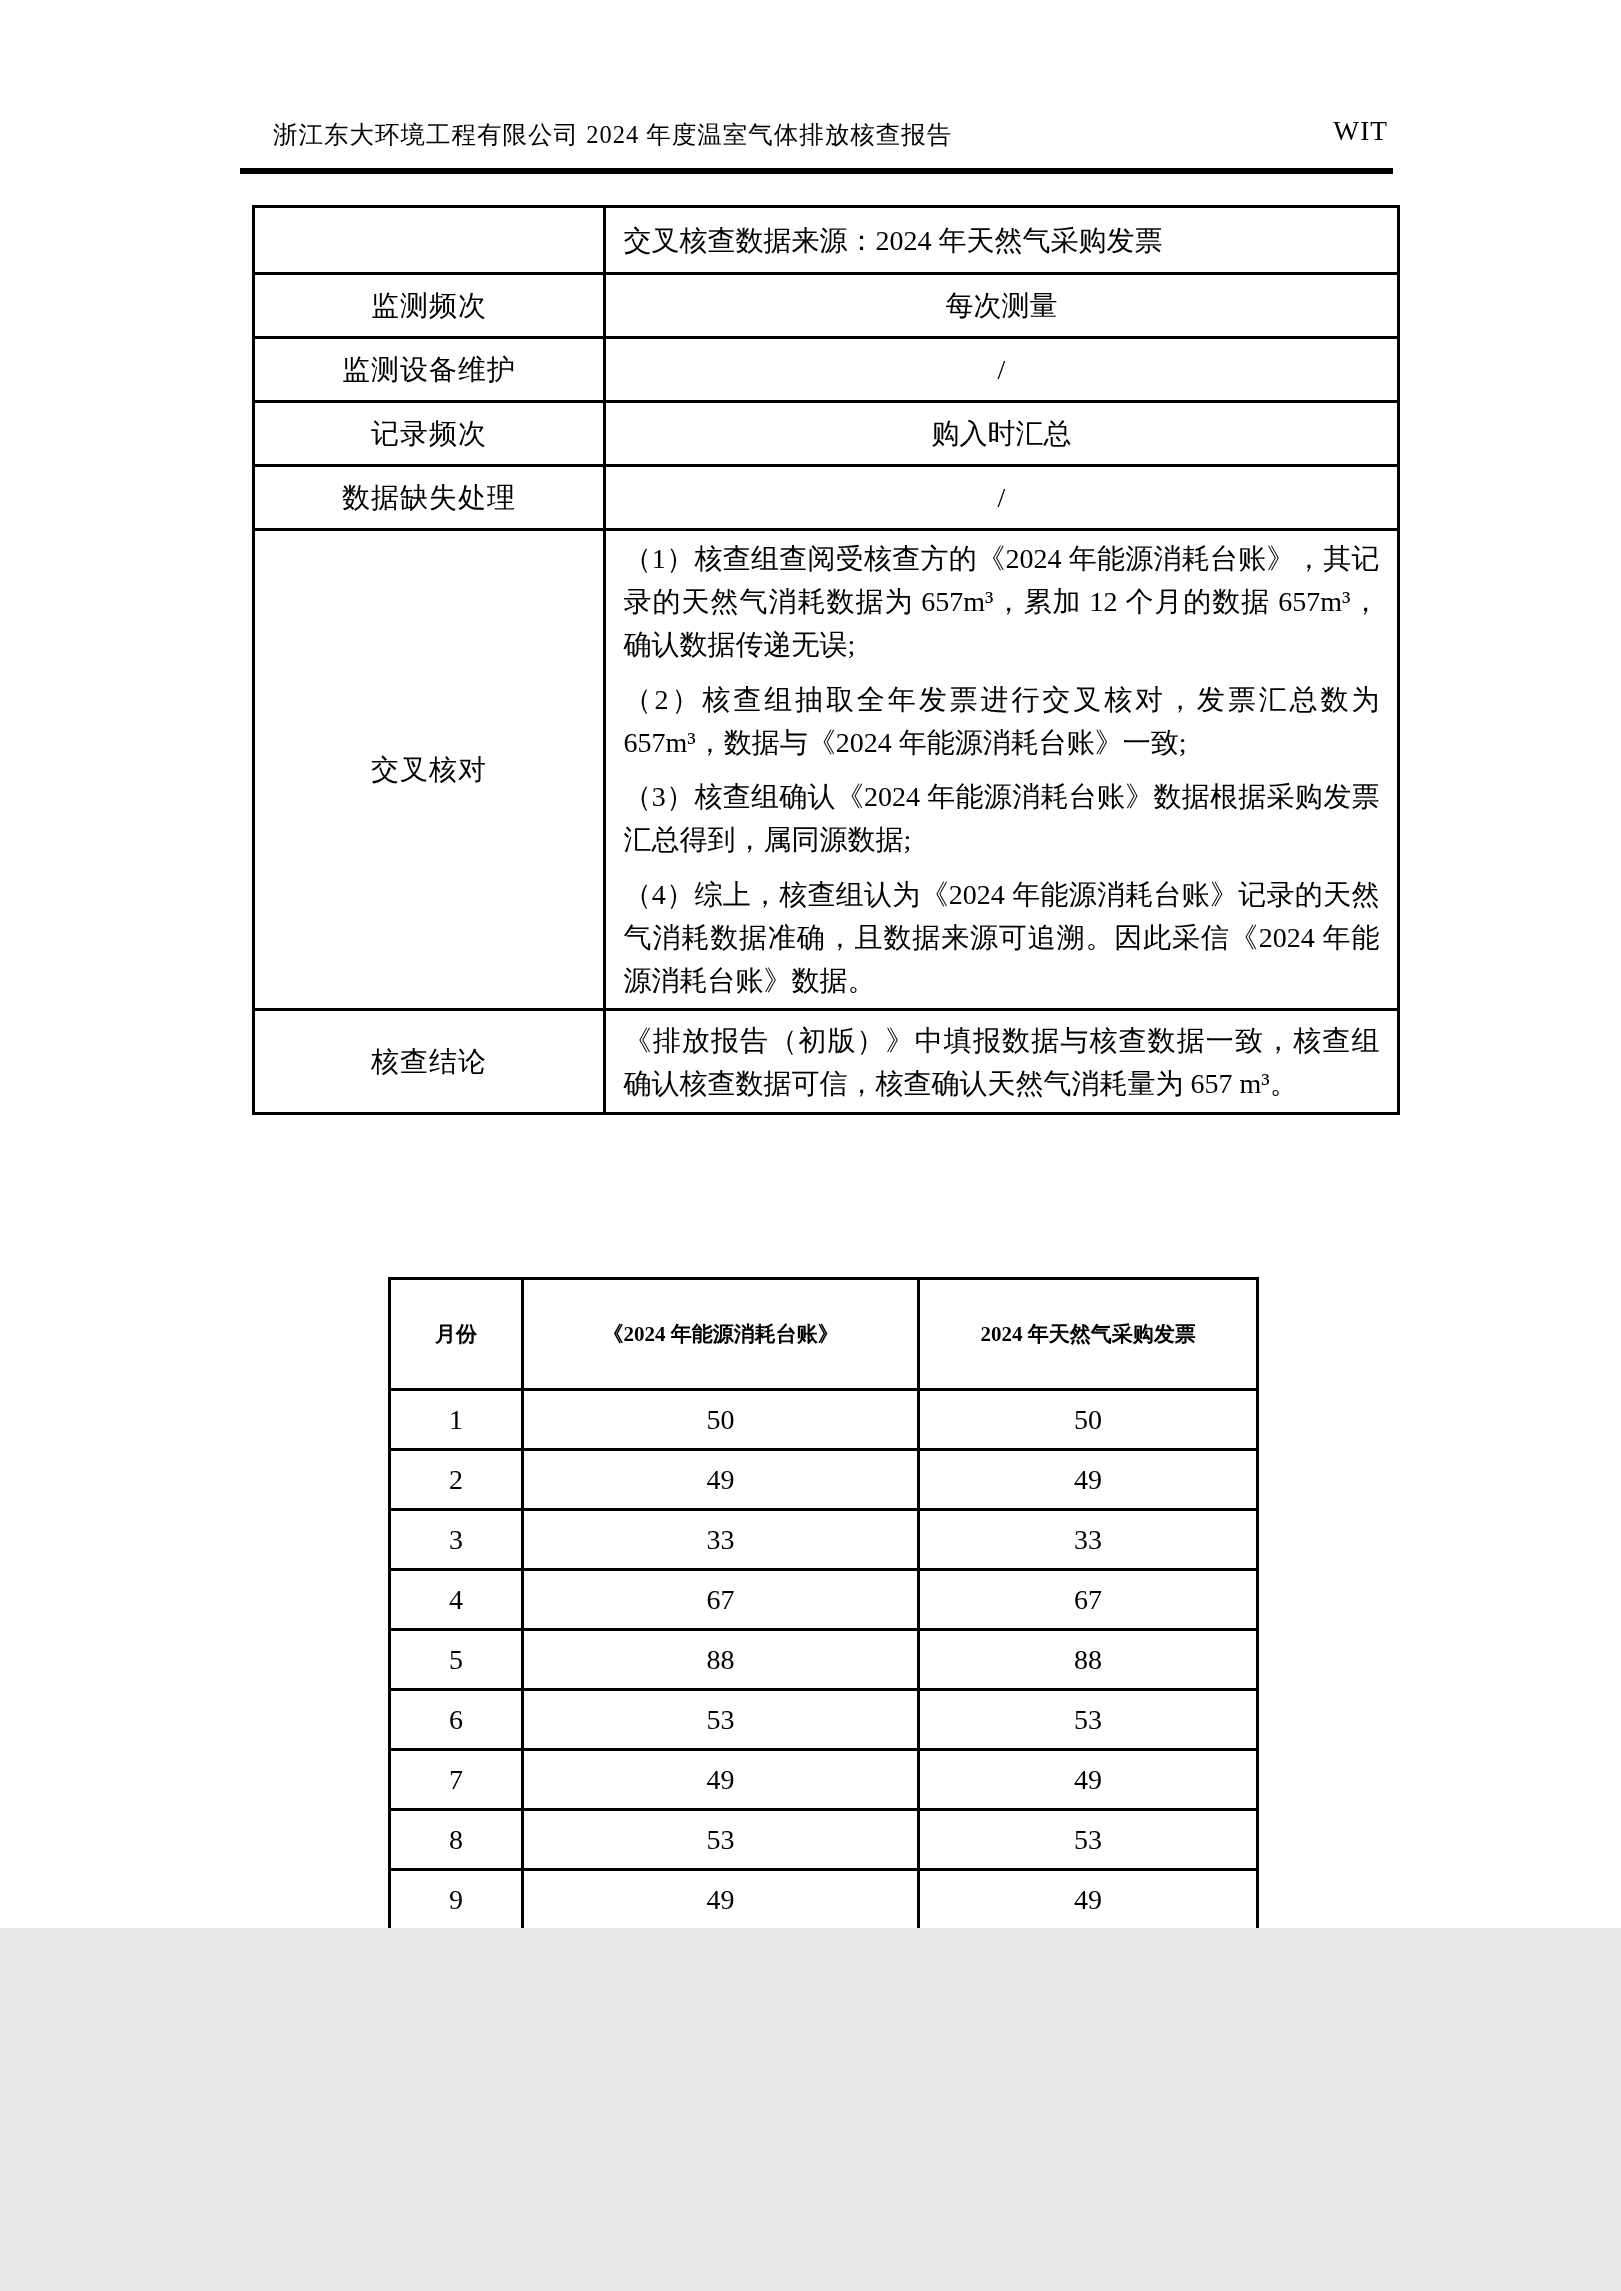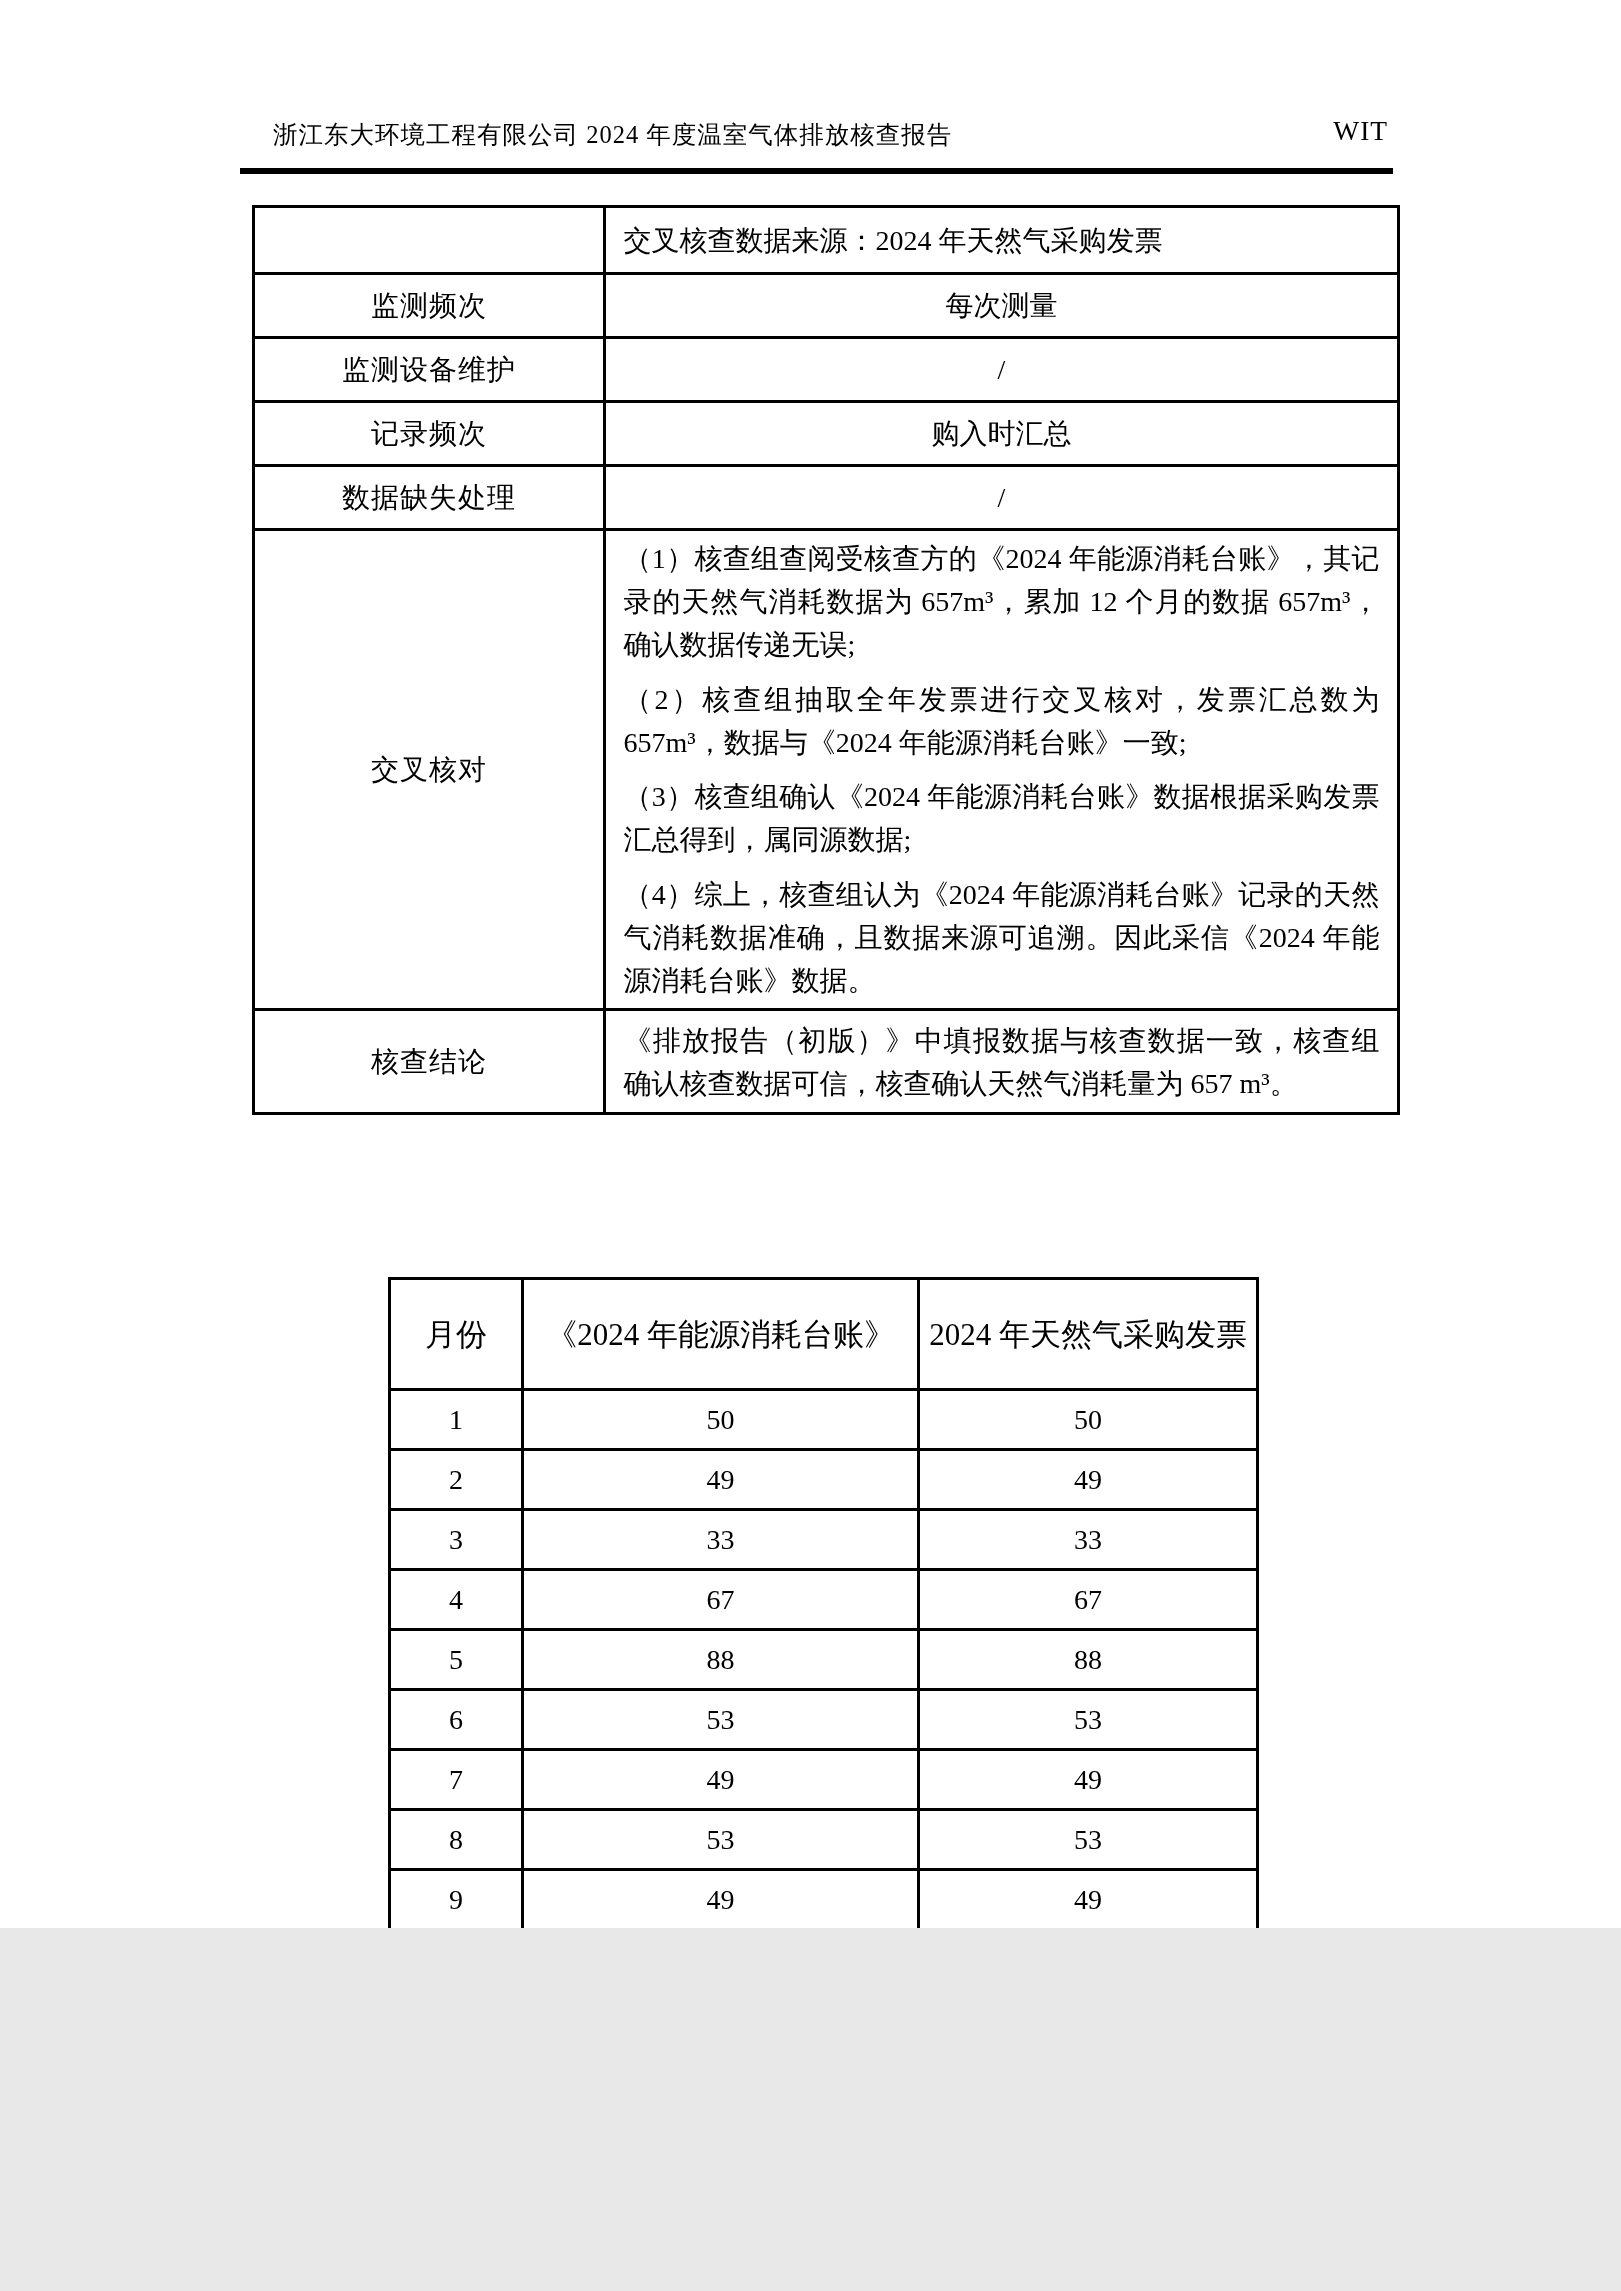--- a/index.html
+++ b/index.html
@@ -43,21 +43,21 @@
   p.cross-item:last-child { margin-bottom:0; }
   
   .tbl-title {
     position:absolute; left:252px; top:1213px; width:1145px;
     text-align:center; font-size:31px; font-weight:bold; letter-spacing:1px;
   }
   
   .t2 { position:absolute; left:388px; top:1277px; width:868px; }
   .t2 td { text-align:center; vertical-align:middle; }
   .t2 tr.hd { height:111px; }
-  .t2 tr.hd td { font-weight:normal; font-size:31px;margin-top:14px; }
+  .t2 tr.hd td { font-weight:bold; font-size:21px;margin-top:14px; }
   .t2 tr.dr { height:60px; }
   
   .page-num {
     position:absolute; left:16px; top:2123px; width:1621px;
     text-align:center; font-size:25.5px;
   }
 </style>
 </head>
 <body>
 

